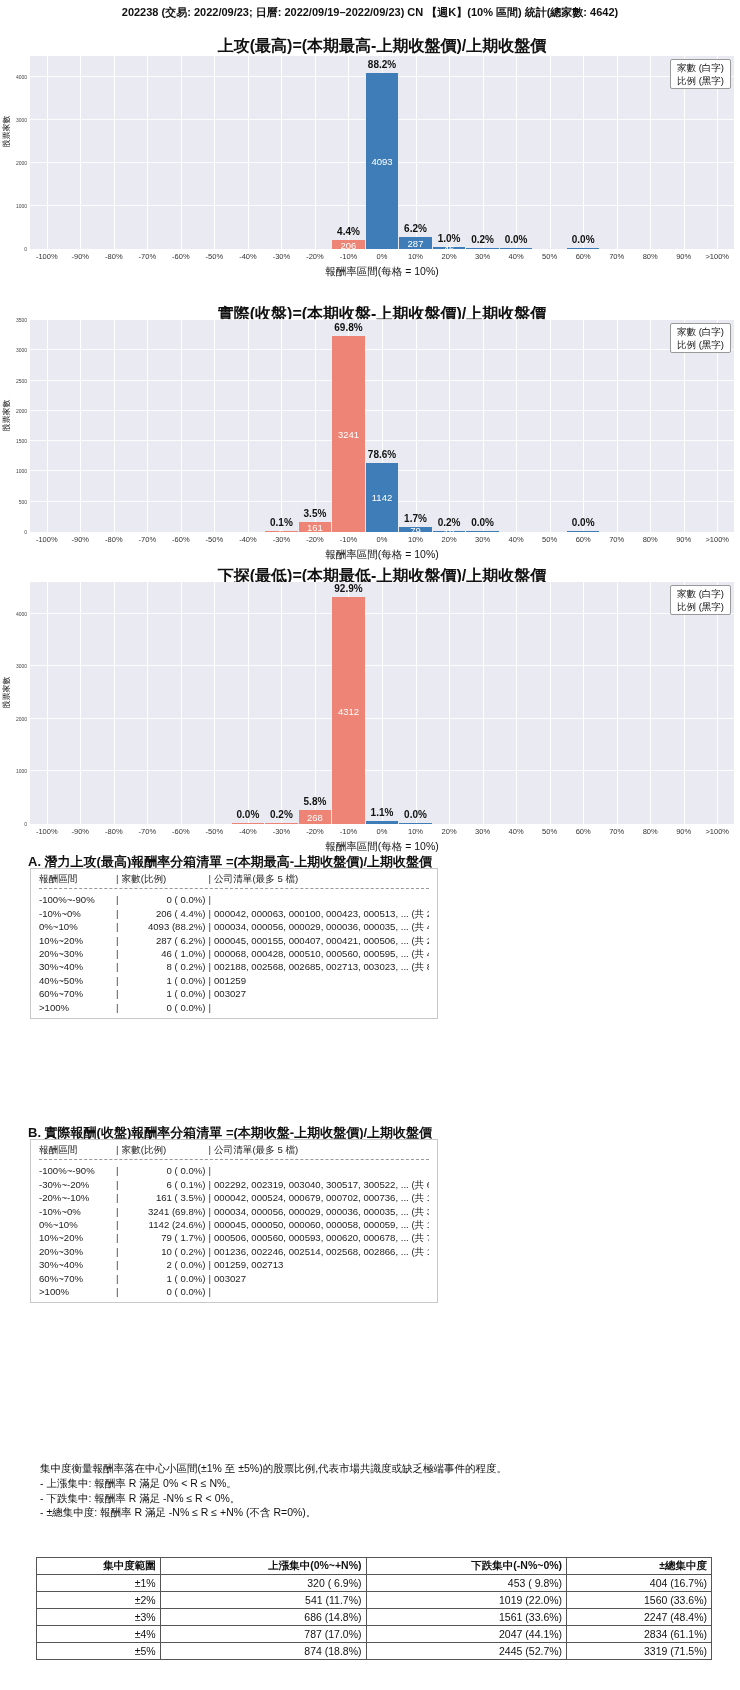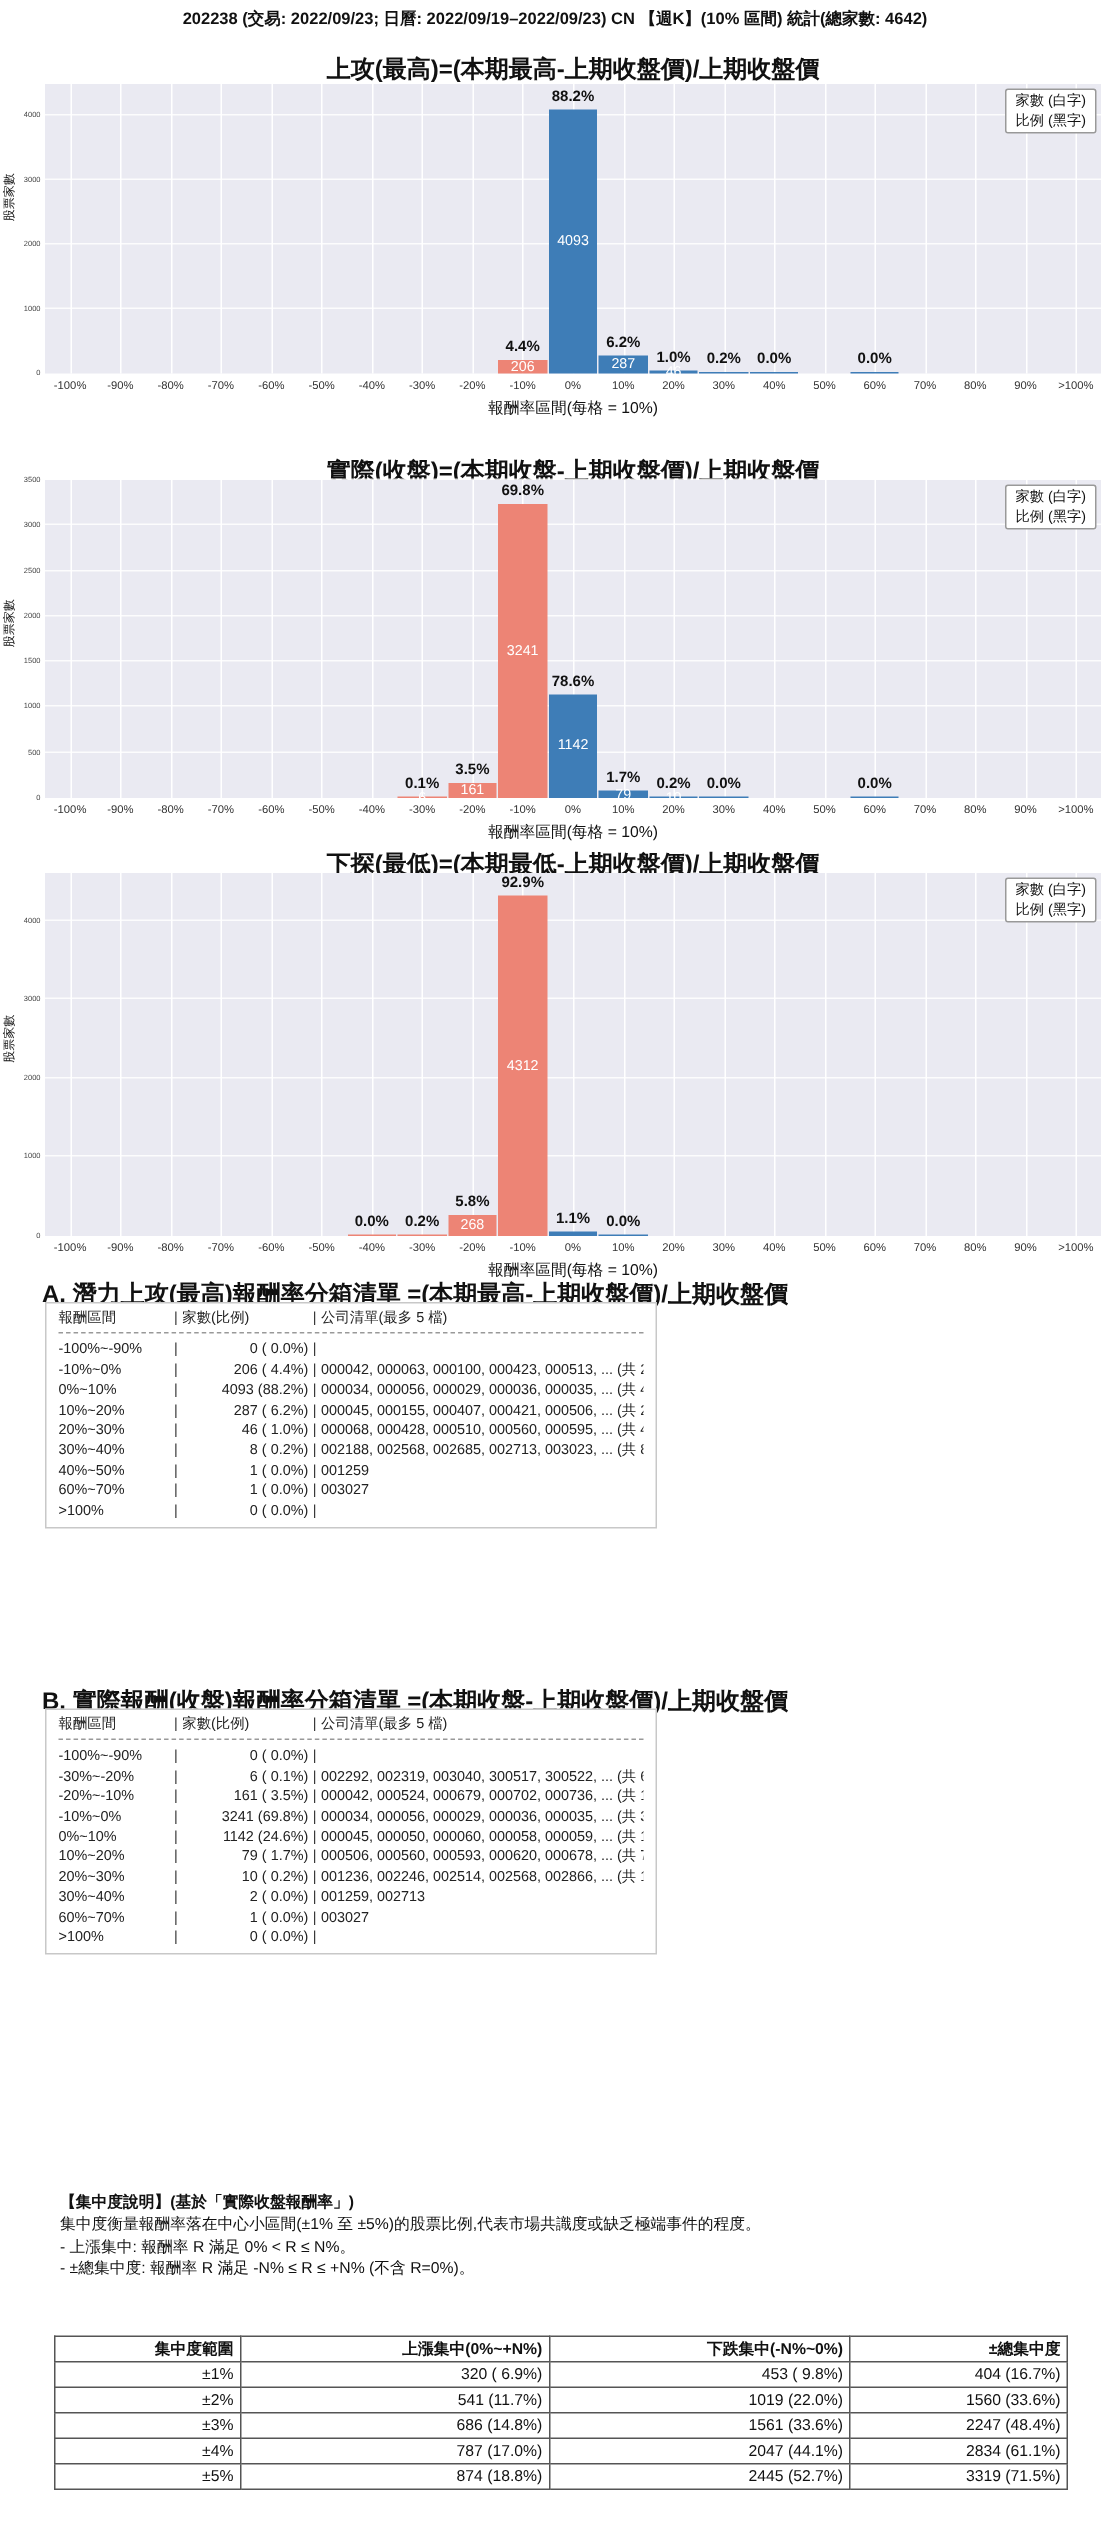--- a/index.html
+++ b/index.html
@@ -16,21 +16,21 @@
   .bar { position:absolute; bottom:0; }
   .bar-cnt { position:absolute; transform:translate(-50%,50%); color:#ffffff; font-size:9.5px; white-space:nowrap; }
   .bar-pct { position:absolute; transform:translateX(-50%); color:#111; font-size:10px; font-weight:600; white-space:nowrap; }
   .ytick { position:absolute; right:100%; transform:translateY(50%); padding-right:3px; font-size:5px; color:#444; white-space:nowrap; }
   .xticks { position:absolute; left:30px; right:6px; height:11px; }
   .xtick { position:absolute; transform:translateX(-50%); font-size:7.5px; color:#333; white-space:nowrap; }
   .xlabel { position:absolute; left:30px; right:6px; text-align:center; font-size:10.5px; color:#111; }
   .ylabel { position:absolute; left:-24px; width:60px; text-align:center; transform:rotate(-90deg); font-size:8px; color:#111; }
   .legend { position:absolute; top:3px; right:3px; background:#fff; border:1px solid #999; border-radius:2px; padding:1px 6px; font-size:9.5px; line-height:13px; color:#111; }
 
-  .listing-heading { position:absolute; left:28px; top:0; font-size:16px; font-weight:600; color:#111; }
+  .listing-heading { position:absolute; left:28px; top:0; font-size:13px; font-weight:600; color:#111; }
   .listing-box { position:absolute; left:30px; top:15px; width:408px; border:1px solid #c8c8c8; background:#fff; padding:3px 8px 4px 8px; }
   .lrow { display:flex; font-size:9.6px; line-height:13.4px; color:#222; white-space:pre; }
   .lrow .c1 { width:74px; flex:none; }
   .lrow .c2 { width:84px; flex:none; text-align:right; }
   .lrow .c2.hdr { text-align:left; }
   .lrow .sep { flex:none; padding:0 3px; color:#333; }
   .lrow .c3 { flex:1; overflow:hidden; }
   .ldash { border-top:1px dashed #999; margin:3px 0 4px 0; }
 
   .notes { position:absolute; left:40px; right:15px; font-size:10.5px; line-height:14.8px; color:#111; }
@@ -346,23 +346,23 @@
         <div class="lrow"><div class="c1">0%~10%</div><div class="sep">|</div><div class="c2">1142 (24.6%)</div><div class="sep">|</div><div class="c3">000045, 000050, 000060, 000058, 000059, ... (共 1142 檔)</div></div>
         <div class="lrow"><div class="c1">10%~20%</div><div class="sep">|</div><div class="c2">79 ( 1.7%)</div><div class="sep">|</div><div class="c3">000506, 000560, 000593, 000620, 000678, ... (共 79 檔)</div></div>
         <div class="lrow"><div class="c1">20%~30%</div><div class="sep">|</div><div class="c2">10 ( 0.2%)</div><div class="sep">|</div><div class="c3">001236, 002246, 002514, 002568, 002866, ... (共 10 檔)</div></div>
         <div class="lrow"><div class="c1">30%~40%</div><div class="sep">|</div><div class="c2">2 ( 0.0%)</div><div class="sep">|</div><div class="c3">001259, 002713</div></div>
         <div class="lrow"><div class="c1">60%~70%</div><div class="sep">|</div><div class="c2">1 ( 0.0%)</div><div class="sep">|</div><div class="c3">003027</div></div>
         <div class="lrow"><div class="c1">&gt;100%</div><div class="sep">|</div><div class="c2">0 ( 0.0%)</div><div class="sep">|</div><div class="c3"></div></div>
       </div>
   </div>
 
   <div class="notes" style="top:1461px;">
-      <div class="n0">【集中度說明】(基於「實際收盤報酬率」)</div>
       <div class="nline">集中度衡量報酬率落在中心小區間(±1% 至 ±5%)的股票比例,代表市場共識度或缺乏極端事件的程度。</div>
       <div class="nline">- 上漲集中: 報酬率 R 滿足 0% &lt; R ≤ N%。</div>
+      <div class="nline">- 下跌集中: 報酬率 R 滿足 -N% ≤ R &lt; 0%。</div>
       <div class="nline">- ±總集中度: 報酬率 R 滿足 -N% ≤ R ≤ +N% (不含 R=0%)。</div>
     </div>
 
   <table class="conc-table" style="top:1557px;">
     <thead>
         <tr>
           <th>集中度範圍</th>
           <th>上漲集中(0%~+N%)</th>
           <th>下跌集中(-N%~0%)</th>
           <th>±總集中度</th>

